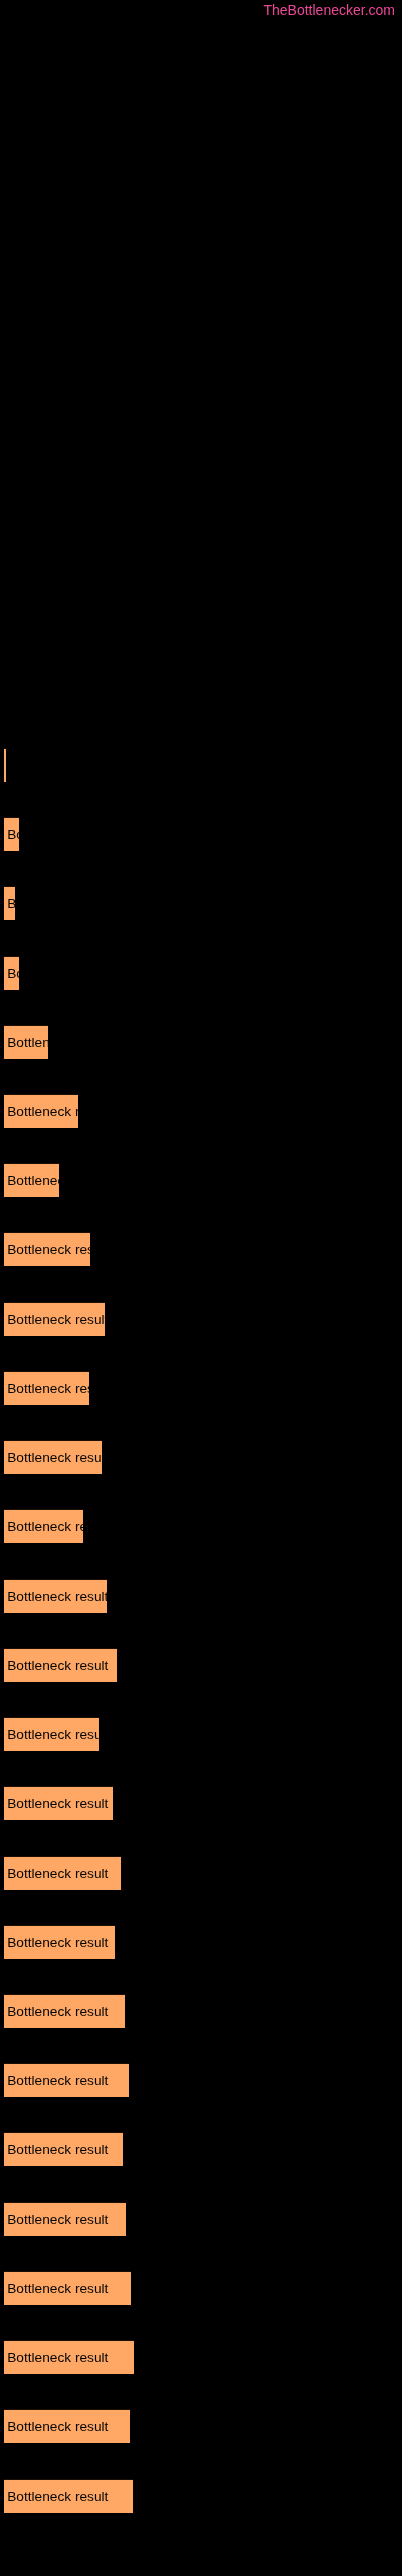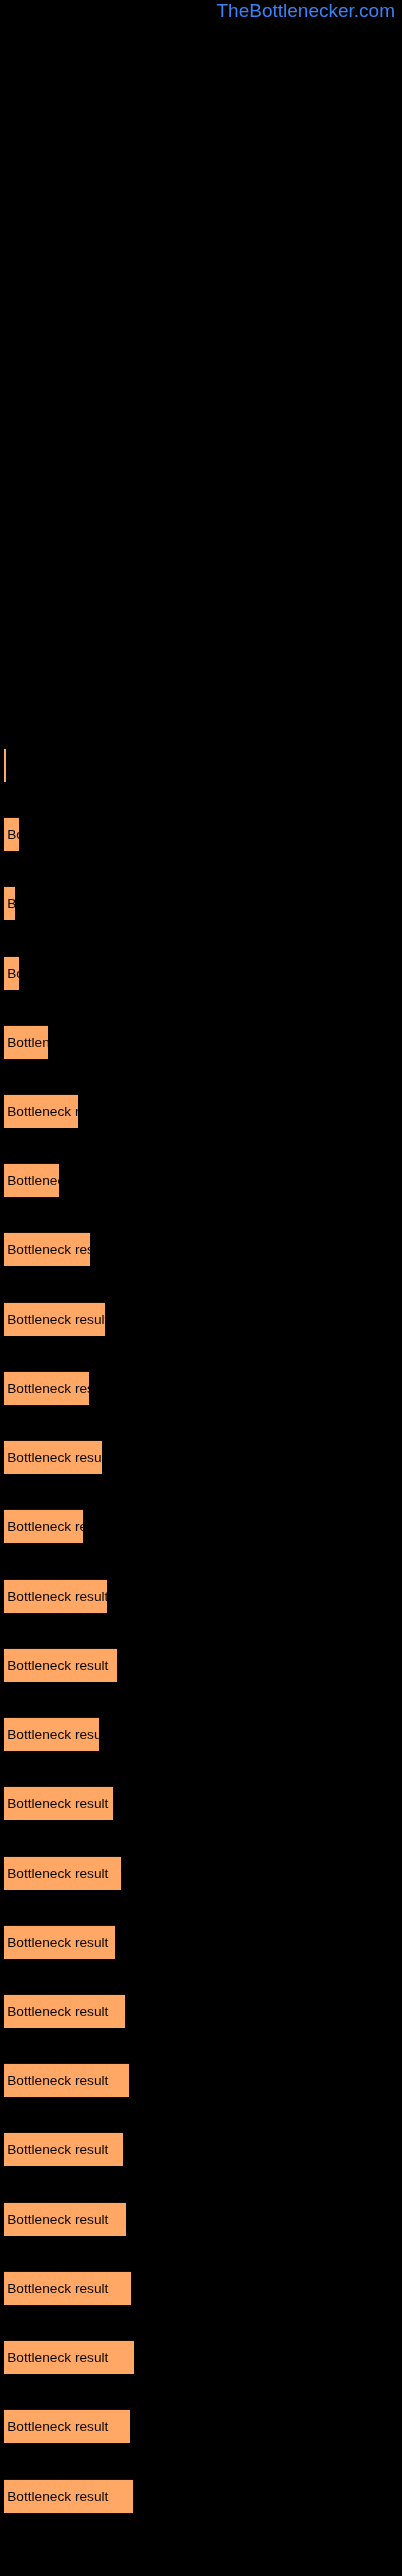--- a/index.html
+++ b/index.html
@@ -11,23 +11,23 @@
     width: 403px;
     height: 2576px;
     position: relative;
     overflow: hidden;
     font-family: "Liberation Sans", sans-serif;
   }
   #site-title {
     position: absolute;
     top: 0px;
     right: 8px;
-    font-size: 19px;
+    font-size: 14px;
     line-height: 21px;
-    color: #3b82f6;
+    color: #ec4899;
     letter-spacing: 0px;
     white-space: nowrap;
     font-family: "Liberation Sans", sans-serif;
   }
   #chart-area {
     position: absolute;
     left: 0;
     top: 0;
     width: 403px;
     height: 2576px;

